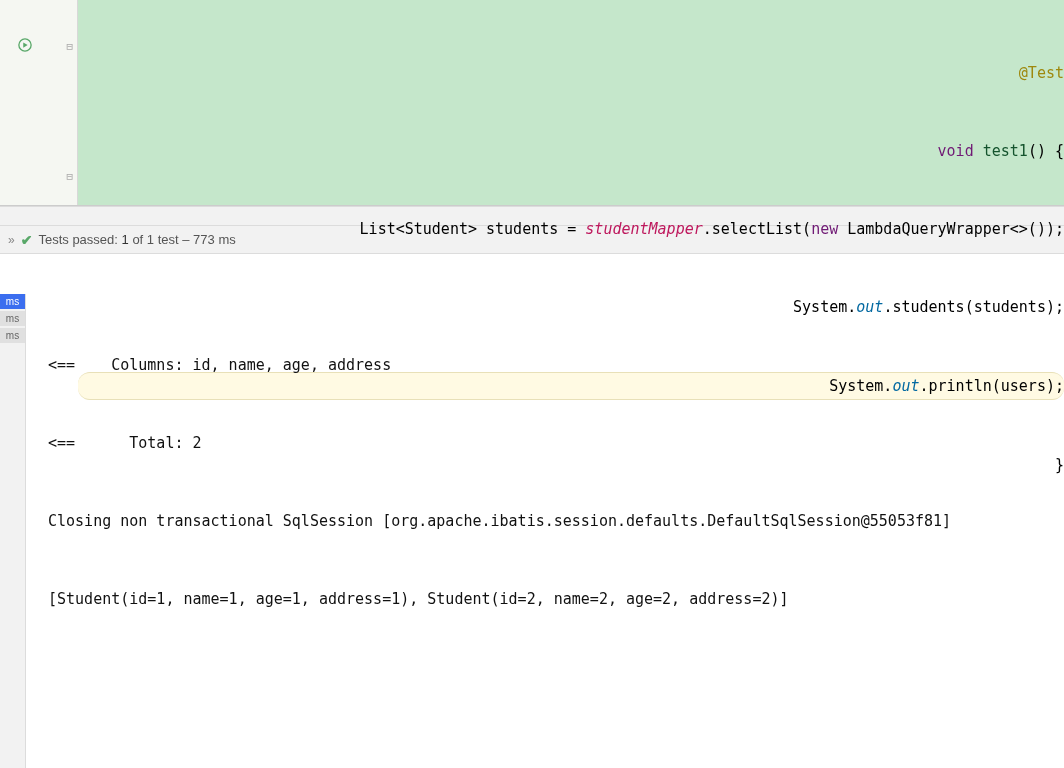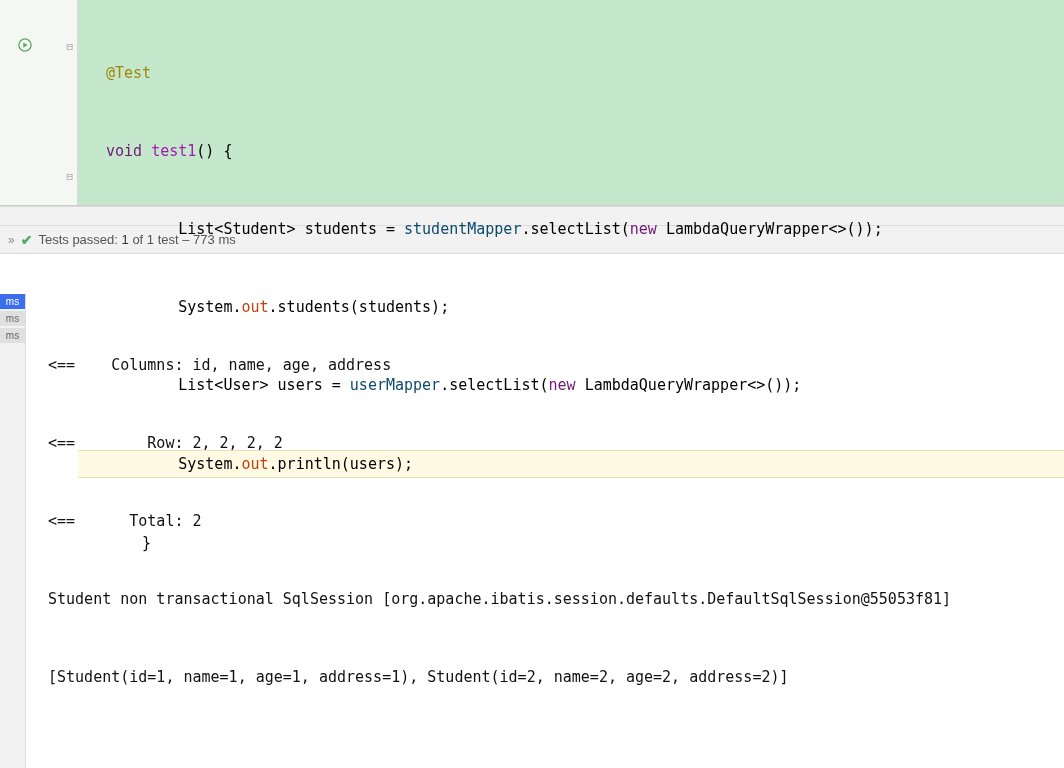--- a/index.html
+++ b/index.html
@@ -40,34 +40,36 @@
     }
     .fold1 { top: 40px; }
     .fold2 { top: 170px; }
     .code-block {
       flex: 1;
       padding: 8px 0;
       line-height: 26px;
       font-size: 15px;
       white-space: pre;
       position: relative;
+      text-align: right;
     }
     .code-line { padding-left: 28px; }
     .cursor-line {
       background: #fffae3;
       display: block;
       margin: 0;
       border-top: 1px solid #e8e0b8;
       border-bottom: 1px solid #e8e0b8;
+      border-radius: 12px;
     }
     .k-anno { color: #9e880d; font-weight: 500; }
     .k-kw { color: #701a75; }
-    .k-method { color: #a21caf; }
-    .k-static { color: #c2410c; }
-    .k-field { color: #0c4a6e; }
+    .k-method { color: #14532d; }
+    .k-static { color: #0369a1; font-style: italic; }
+    .k-field { color: #be185d; font-style: italic; }
     .k-punc { color: #000; }
     .scrollbar-spacer {
       height: 20px;
       background: #f2f2f2;
       border-top: 1px solid #dcdcdc;
       border-bottom: 1px solid #dcdcdc;
     }
     .test-status-bar {
       height: 28px;
       background: #f2f2f2;
@@ -139,21 +141,20 @@
       <path d="M6 5 L11 8 L6 11 Z" fill="#59a869"></path>
     </svg>
     <span class="fold-marker fold1">⊟</span>
     <span class="fold-marker fold2">⊟</span>
   </div>
   <div class="code-block">
     <div class="code-line"><span class="k-anno">@Test</span></div>
     <div class="code-line"><span class="k-kw">void</span> <span class="k-method">test1</span><span class="k-punc">() {</span></div>
     <div class="code-line"><span>        List&lt;Student&gt; students = </span><span class="k-field">studentMapper</span><span>.selectList(</span><span class="k-kw">new</span><span> LambdaQueryWrapper&lt;&gt;());</span></div>
     <div class="code-line"><span>        System.</span><span class="k-static">out</span><span>.students(students);</span></div>
-    <div class="code-line"><span>        List&lt;User&gt; users = </span><span class="k-field">userMapper</span><span>.selectList(</span><span class="k-kw">new</span><span> LambdaQueryWrapper&lt;&gt;());</span></div>
     <div class="code-line cursor-line"><span>        System.</span><span class="k-static">out</span><span>.println(users);</span></div>
     <div class="code-line"><span>    }</span></div>
   </div>
 </div>
 
 <div class="scrollbar-spacer"></div>
 
 <div class="test-status-bar">
   <span class="chevrons">»</span>
   <span class="check-icon">✔</span>
@@ -161,23 +162,22 @@
 </div>
 
 <div class="console-wrapper">
   <div class="tab-col">
     <div class="tab-badge">ms</div>
     <div class="tab-badge dim">ms</div>
     <div class="tab-badge dim">ms</div>
   </div>
   <div class="console">
     <span class="console-line">&lt;==    Columns: id, name, age, address</span>
-    <span class="console-line">&lt;==        Row: 2, 2, 2, 2</span>
     <span class="console-line">&lt;==      Total: 2</span>
-    <span class="console-line">Student non transactional SqlSession [org.apache.ibatis.session.defaults.DefaultSqlSession@55053f81]</span>
+    <span class="console-line">Closing non transactional SqlSession [org.apache.ibatis.session.defaults.DefaultSqlSession@55053f81]</span>
     <span class="console-line">[Student(id=1, name=1, age=1, address=1), Student(id=2, name=2, age=2, address=2)]</span>
     
     
     
     
     
     
     
     
     

